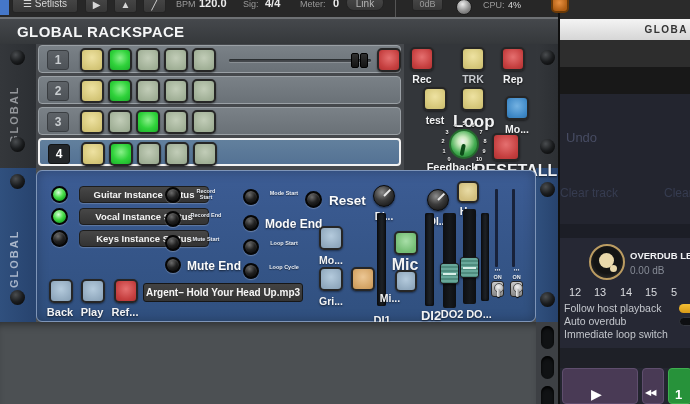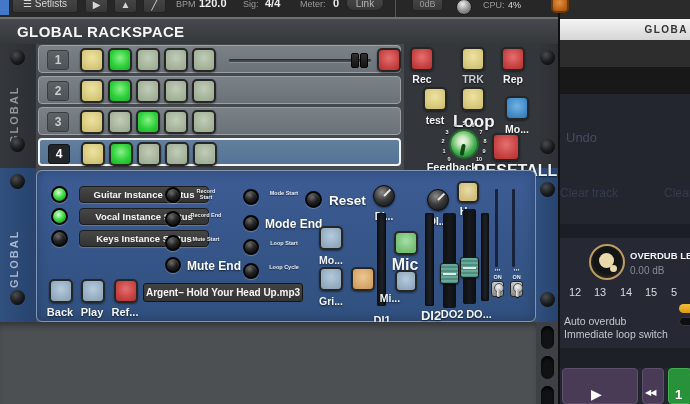--- a/index.html
+++ b/index.html
@@ -347,20 +347,21 @@
       <div class="odknob" style="left:29px;top:6px"></div>
       <div class="ghosttxt" style="left:70px;top:12px;font-size:9.5px;font-weight:bold;color:#f0f1f3">OVERDUB LEVEL</div>
       <div class="ghosttxt" style="left:70px;top:27px;font-size:10px;color:#868b96">0.00 dB</div>
       <div class="a" style="left:0;top:48px;width:132px;height:14px">
         <span class="beat" style="left:9px">12</span>
         <span class="beat" style="left:34px">13</span>
         <span class="beat" style="left:60px">14</span>
         <span class="beat" style="left:85px">15</span>
         <span class="beat" style="left:111px">5</span>
       </div>
+      <div class="opttxt" style="top:64px">Follow host playback</div>
       <div class="pill on" style="left:119px;top:66px"></div>
       <div class="opttxt" style="top:77px">Auto overdub</div>
       <div class="pill off" style="left:119px;top:79px"></div>
       <div class="opttxt" style="top:90px">Immediate loop switch</div>
     </div>
     <div class="a" style="left:0;top:348px;width:132px;height:20px;background:#1e2027"></div>
     <div class="a" style="left:0;top:368px;width:132px;height:36px">
       <div class="tpanel" style="left:2px;top:0;width:76px;height:36px;background:#493a55;border:1px solid #5f4e6e">
         <span style="position:absolute;left:28px;top:17px;color:#fff;font-size:14px">▶</span>
       </div>

